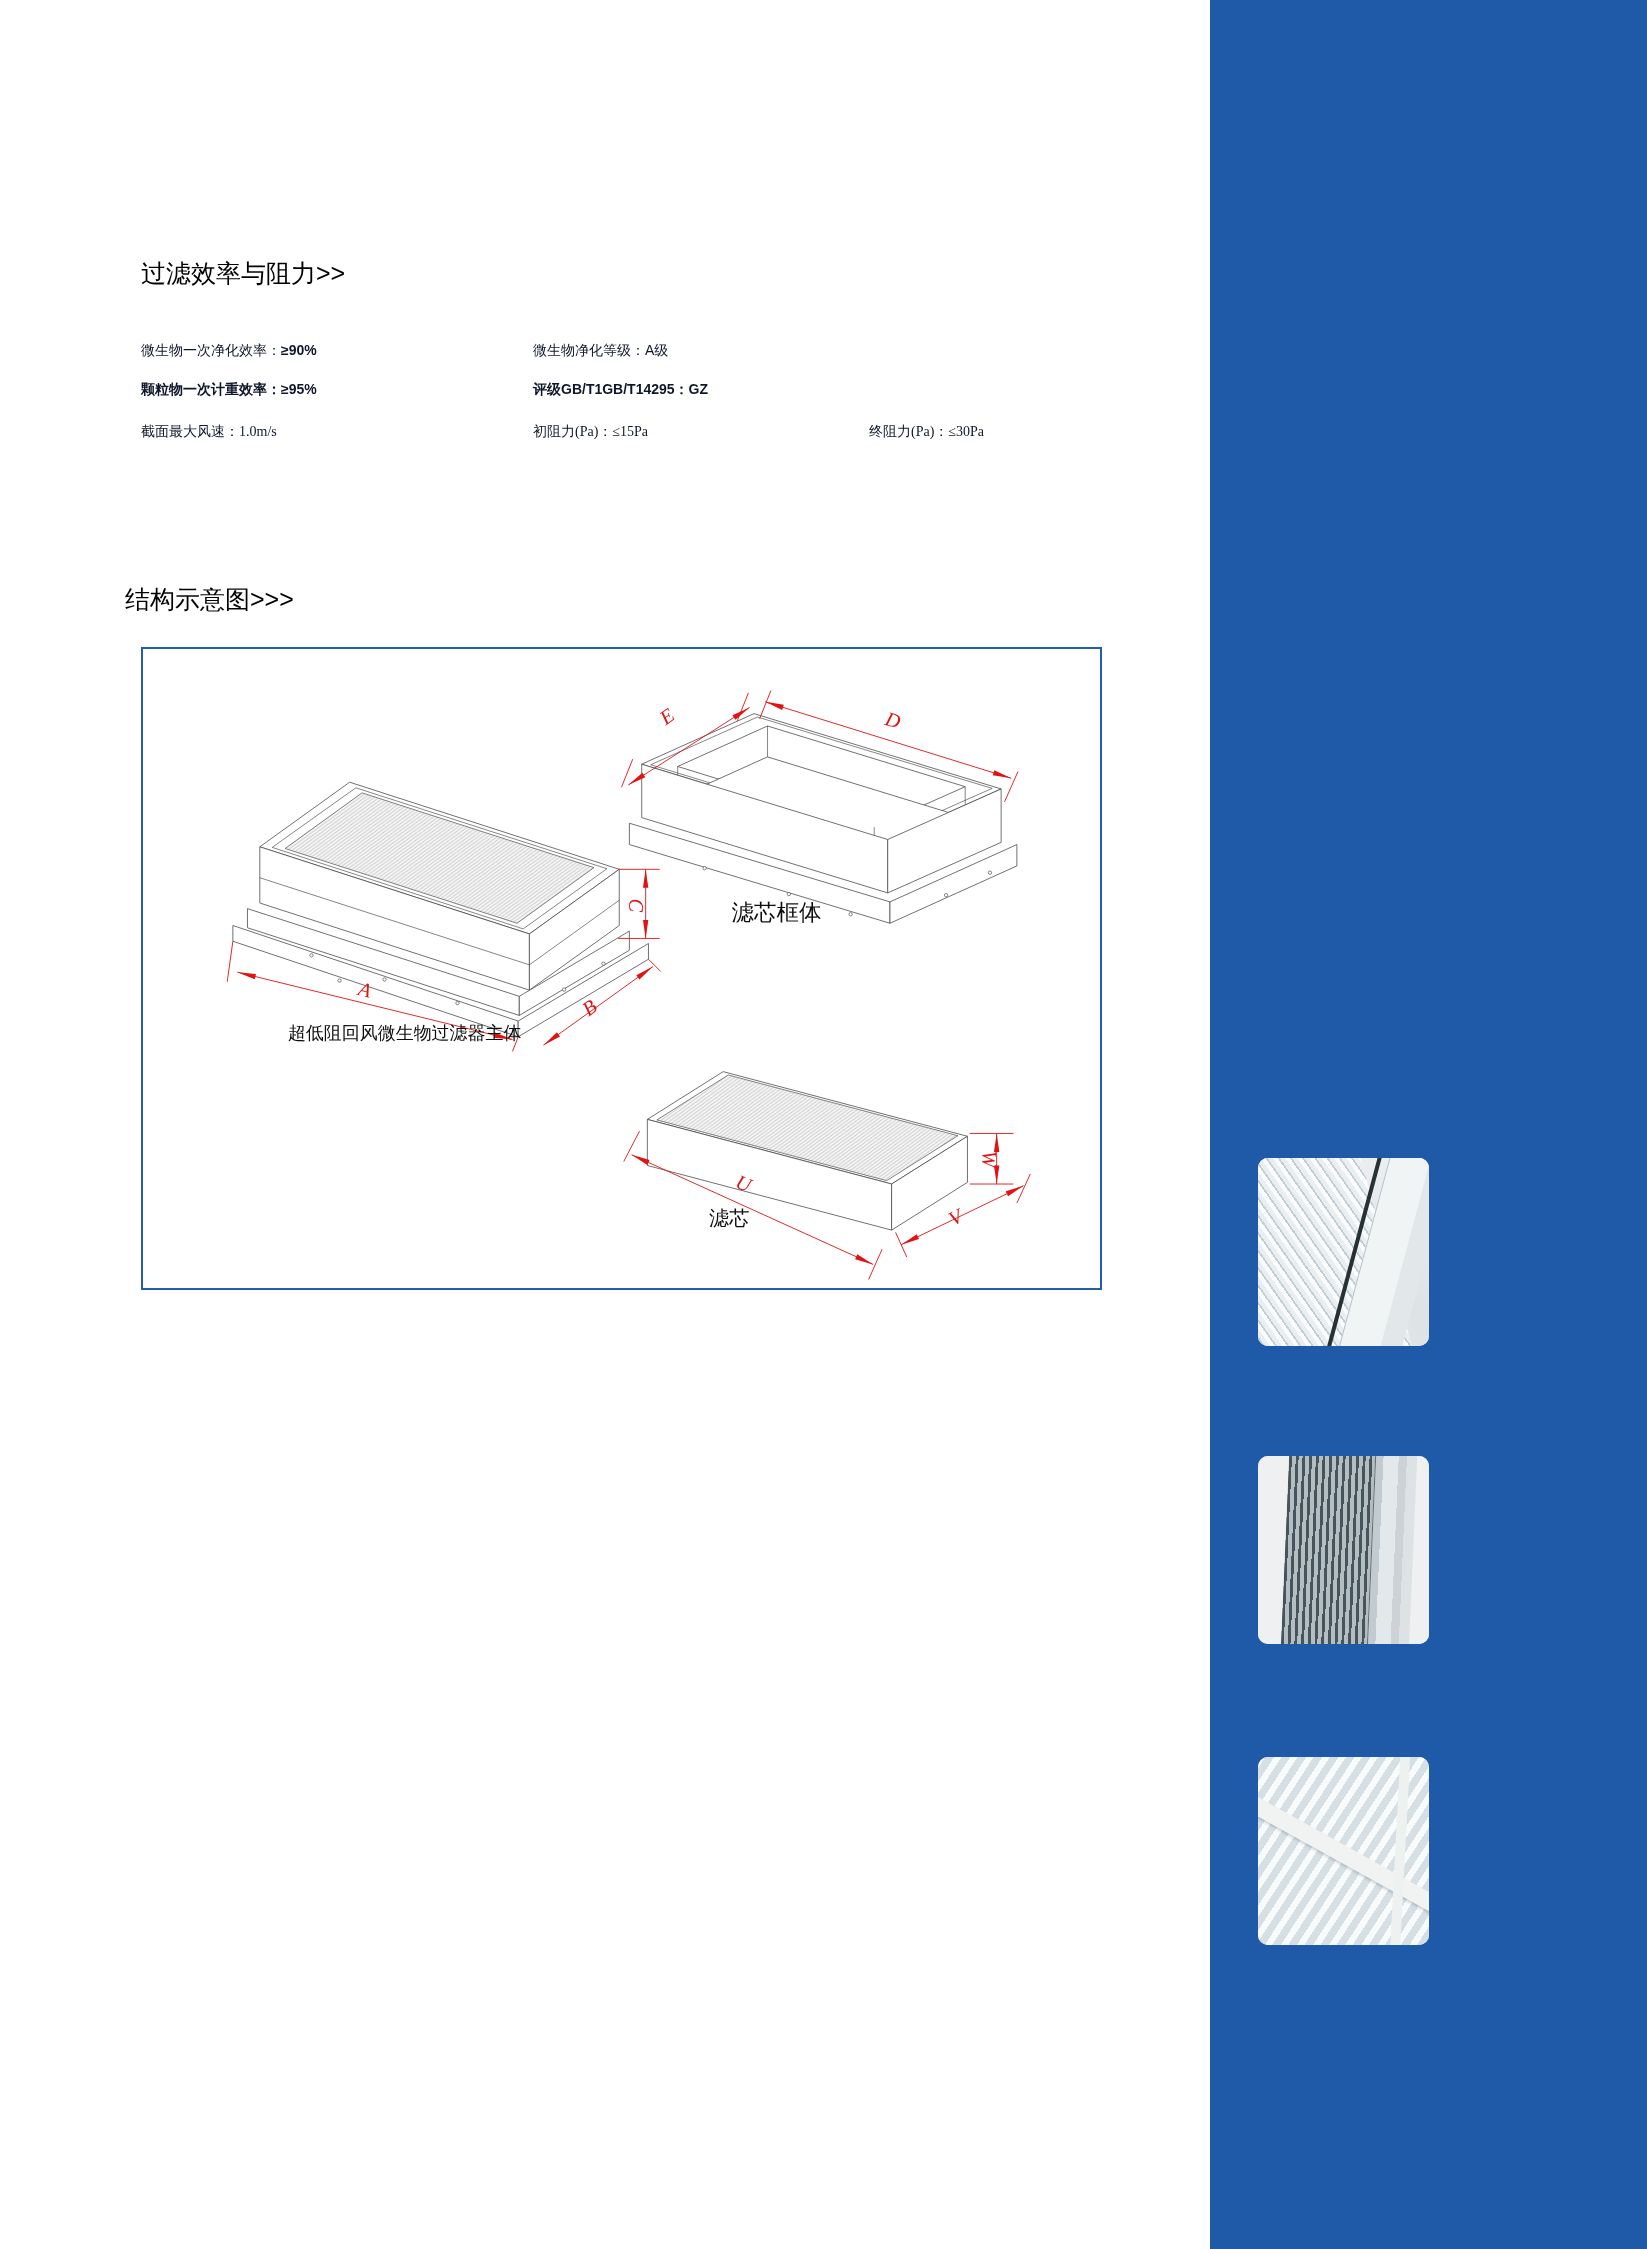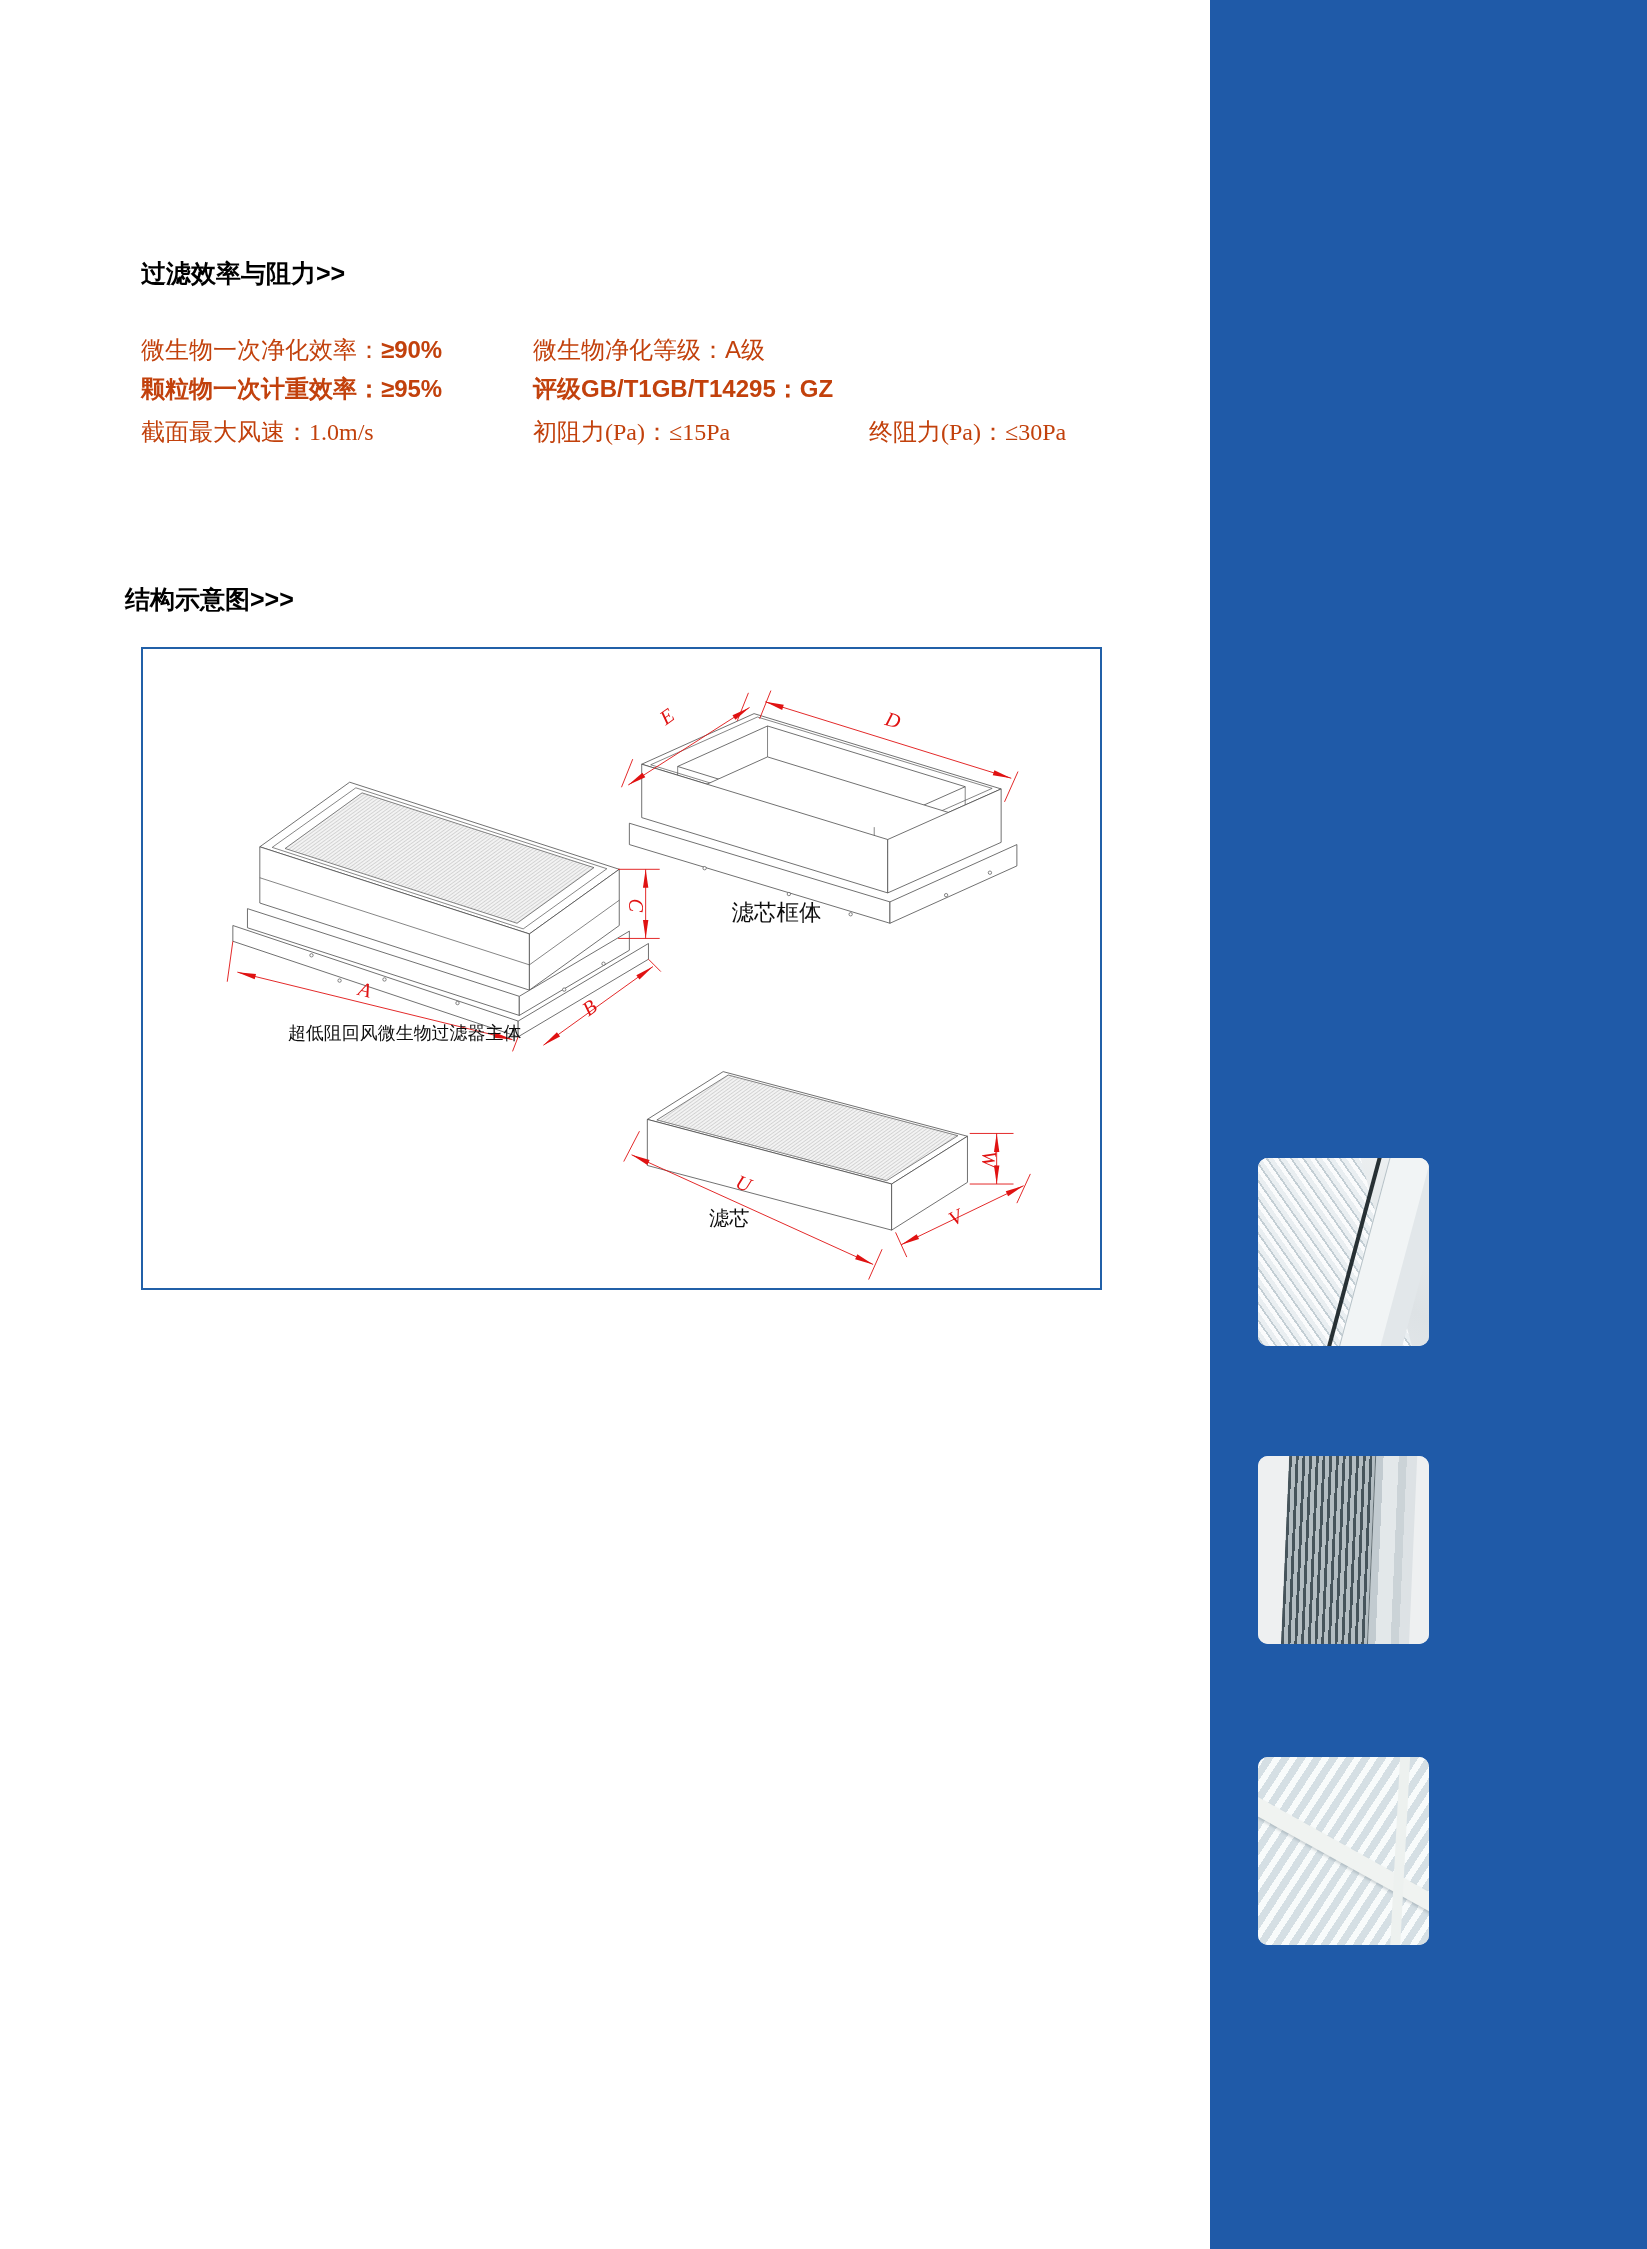--- a/index.html
+++ b/index.html
@@ -1,23 +1,23 @@
 <!DOCTYPE html>
 <html style="font-size:9px"><head>
 <meta charset="utf-8">
 <style>
   html,body{margin:0;padding:0;background:#ffffff;}
   .page{position:relative;width:1647px;height:2250px;background:#ffffff;
         font-family:"Liberation Sans",sans-serif;color:#111;overflow:hidden;}
 
-  .h{position:absolute;font-weight:bold;font-size:25px;color:#000;white-space:nowrap;text-align:center;}
+  .h{position:absolute;font-weight:normal;font-size:25px;color:#000;white-space:nowrap;text-align:center;}
   .h1{left:141px;top:257px;}
   .h2{left:125px;top:583px;}
 
-  .cell{position:absolute;font-size:24px;line-height:26px;color:#c2410c;white-space:nowrap;}
+  .cell{position:absolute;font-size:14px;line-height:26px;color:#0f172a;white-space:nowrap;}
   .cell b{font-weight:bold;}
   .r1{top:337px;} .r2{top:376px;font-weight:bold;} .r3{top:419px;font-family:Liberation Serif, serif;}
   .c1{left:141px;} .c2{left:533px;text-align:right;} .c3{left:869px;}
 
   .diagram{position:absolute;left:141px;top:647px;width:961px;height:643px;
            border:2.2px solid #2160a8;box-sizing:border-box;background:#fff;}
   .diagram svg{position:absolute;left:0;top:0;width:100%;height:100%;}
 
   .face{fill:#ffffff;stroke:#4a4a4a;stroke-width:1.4;stroke-linejoin:round;}
   .edge{fill:none;stroke:#4a4a4a;stroke-width:1.2;stroke-linejoin:round;}

